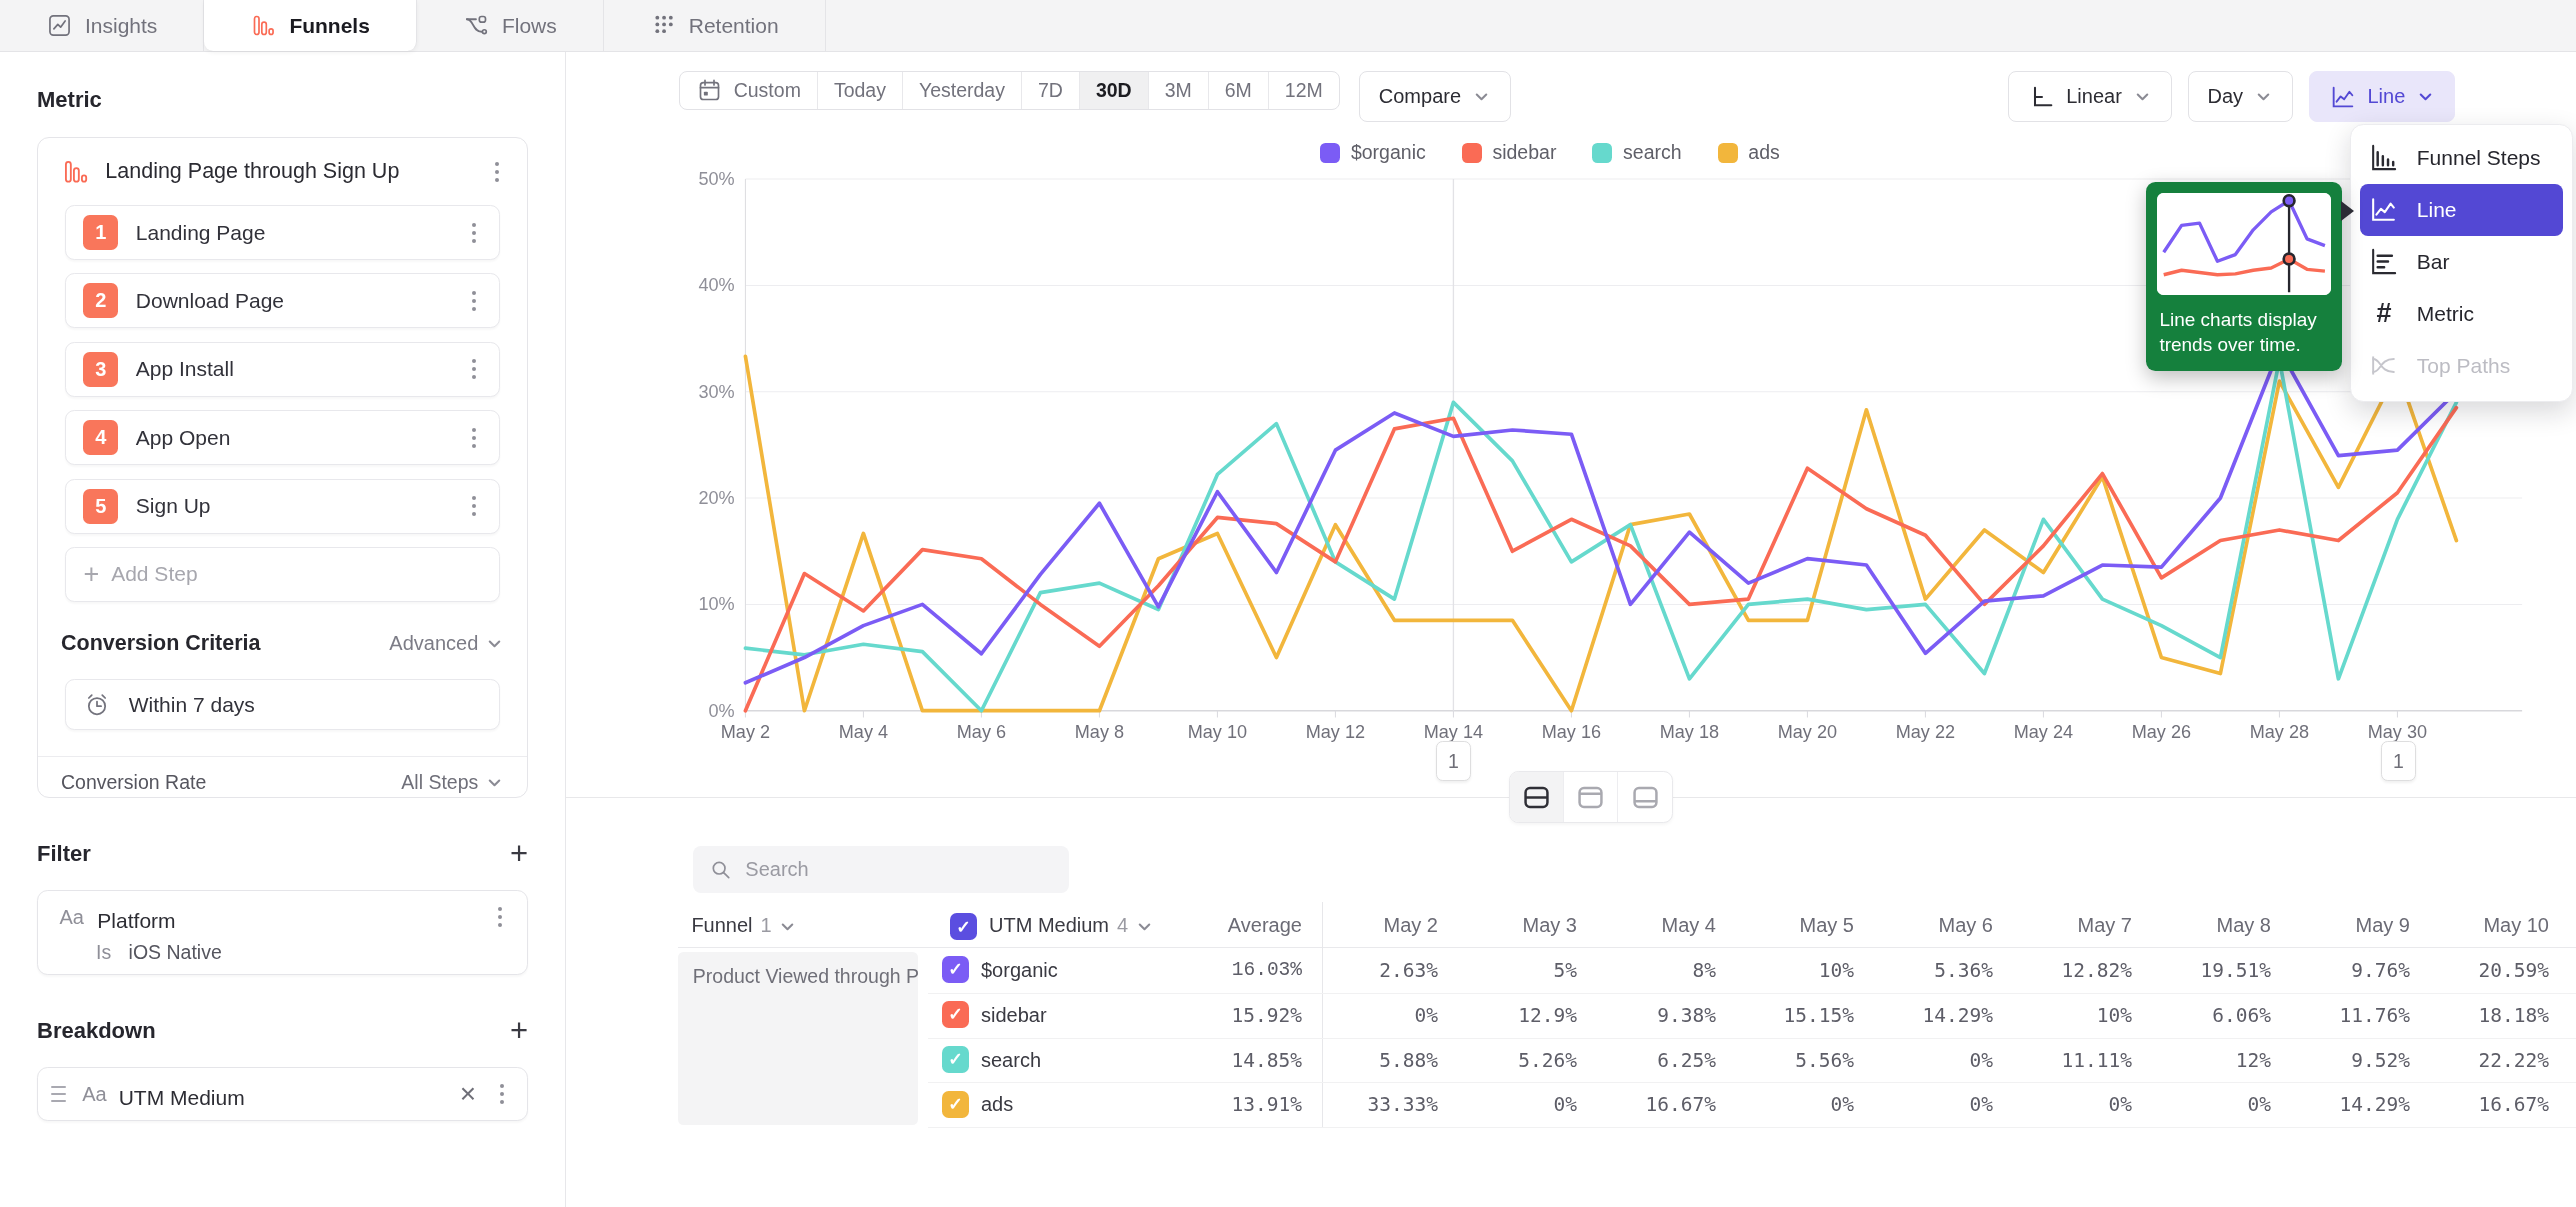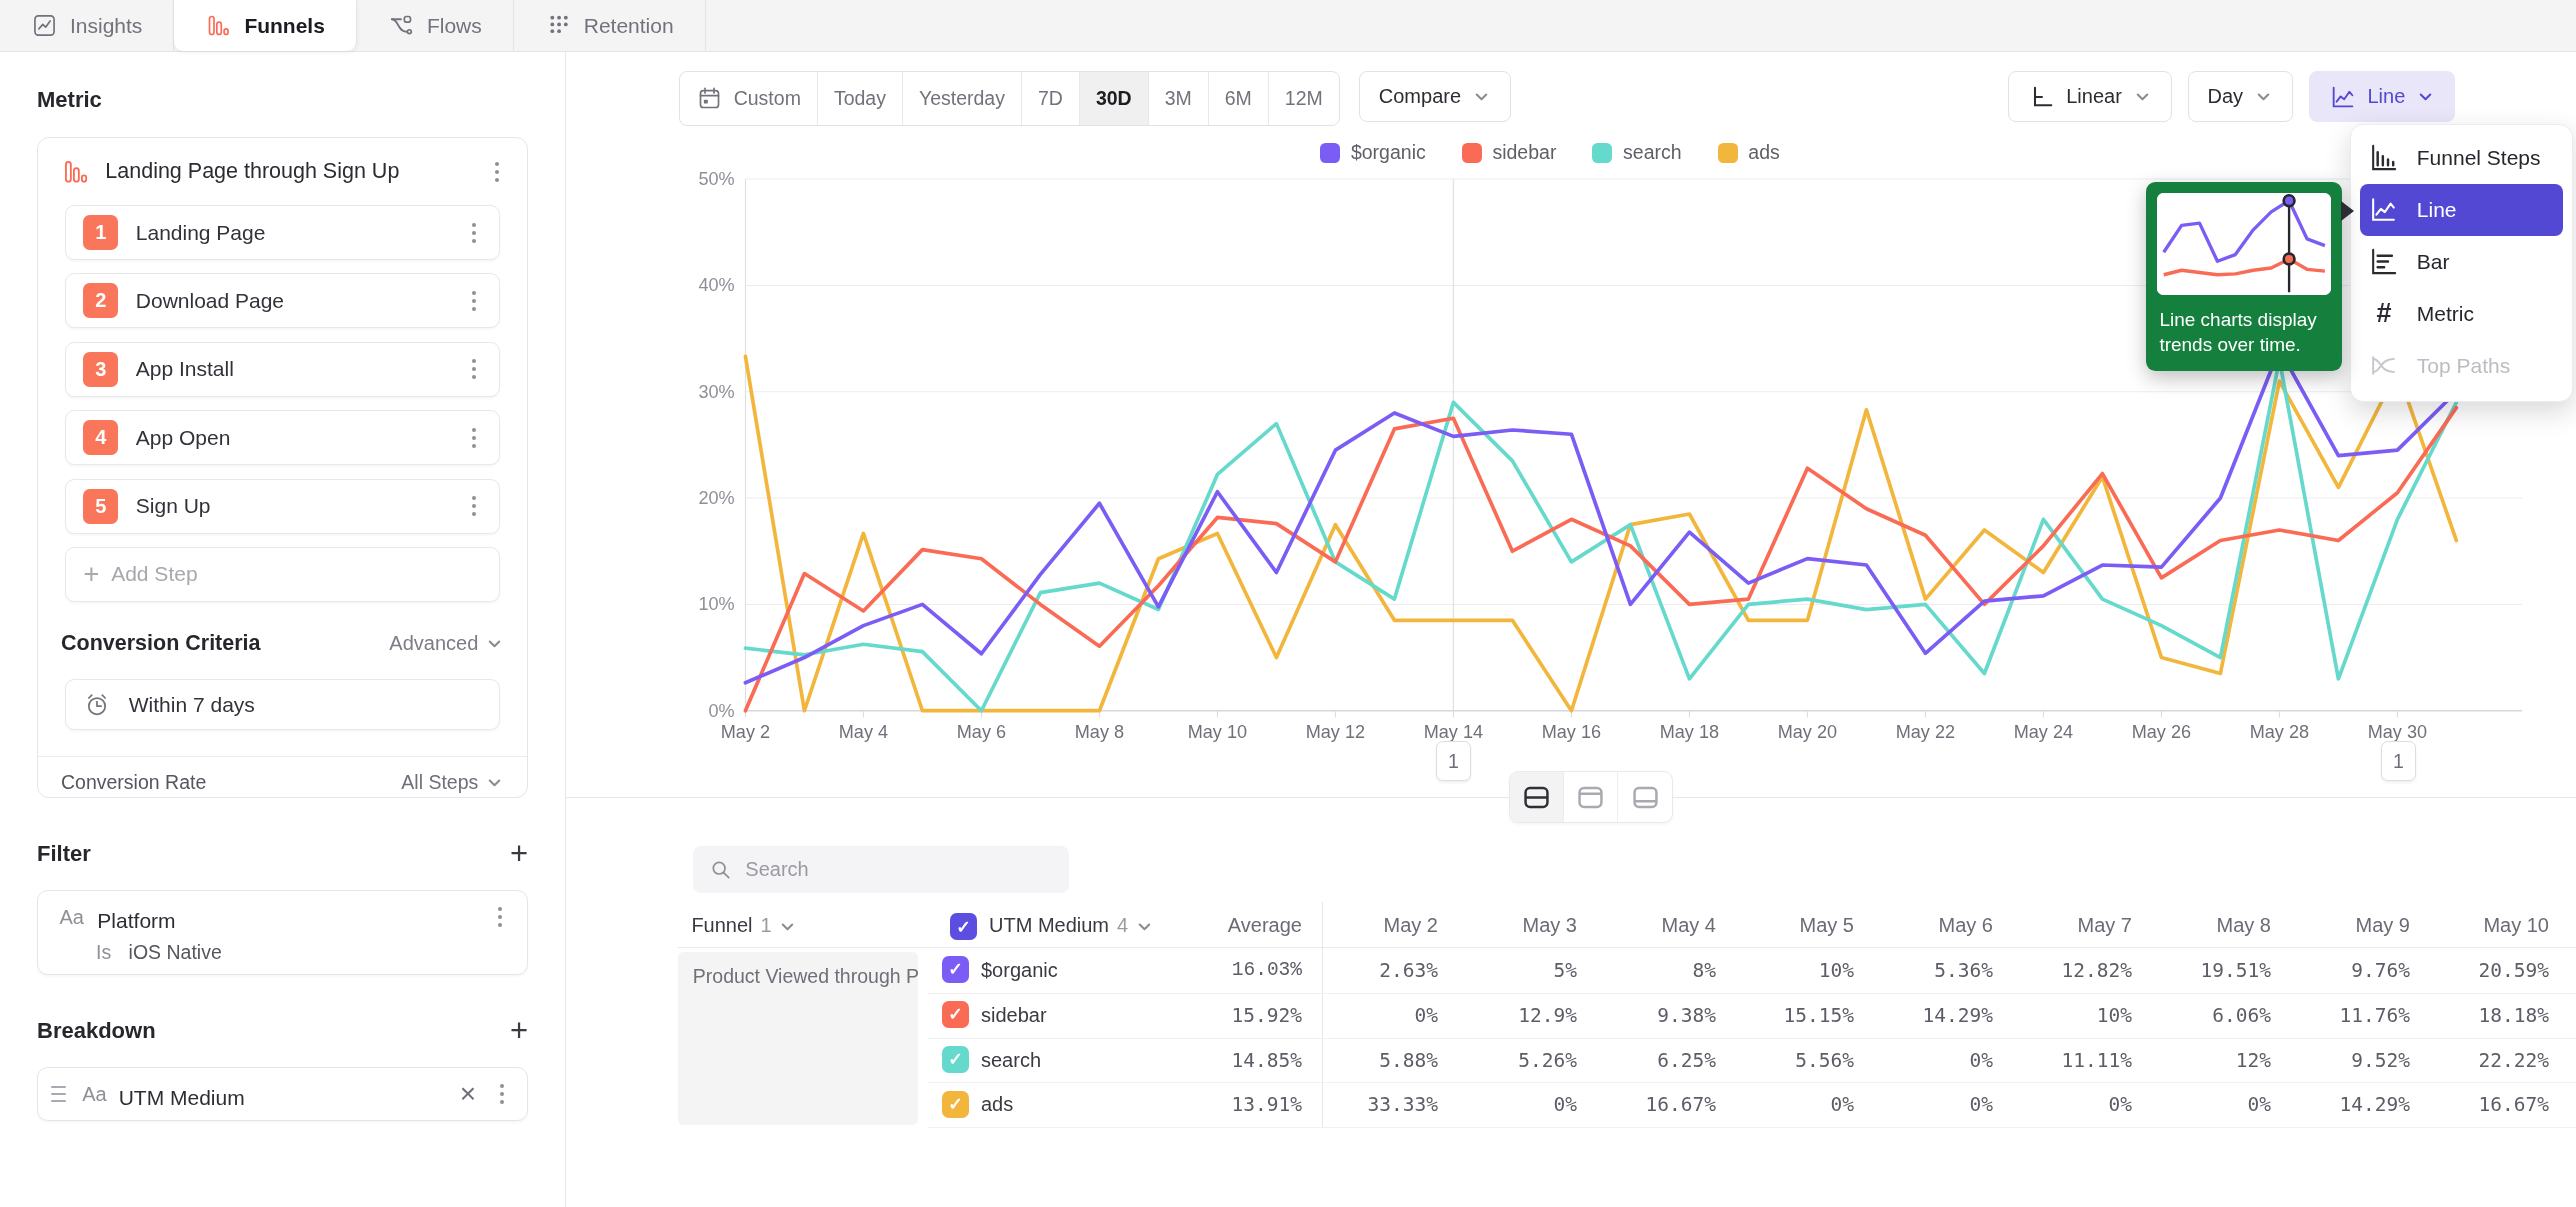--- a/index.html
+++ b/index.html
@@ -3,21 +3,21 @@
 <meta charset="utf-8">
 <style>
   * { box-sizing: border-box; margin:0; padding:0; }
   html,body { background:#fff; }
   body { font-family:"Liberation Sans", sans-serif; color:#2f2f36; }
   .root { position:relative; width:2576px; height:1208px; background:#fff; overflow:hidden; }
 
   
   .tabbar { position:absolute; left:0; top:0; right:0; height:52px; background:#f4f4f5;
             border-bottom:0.7px solid #e4e4e7; display:flex; align-items:stretch; z-index:5; }
-  .tab { display:flex; align-items:center; gap:12px; padding:0 31px; font-size:21px; color:#72727c;
+  .tab { display:flex; align-items:center; gap:12px; padding:0 46px; font-size:21px; color:#72727c;
          border-right:0.7px solid #e4e4e7; cursor:pointer; }
   .tab.active { background:#fff; color:#1b1b21; font-weight:700; border-radius:0 0 9.4px 9.4px;
                 box-shadow:0 2px 4px rgba(0,0,0,.05); }
   .tab .ic { width:27px; height:27px; display:inline-flex; }
   .tab .ic svg { width:100%; height:100%; }
   [data-name="funnels-icon"] { color:#fa6b55; }
 
   
   .sidebar { position:absolute; left:0; top:52px; bottom:0; width:566px; background:#fff;
              border-right:0.7px solid #e7e7ea; overflow:hidden; }
@@ -64,21 +64,21 @@
   .op { font-size:19.5px; color:#8f8f98; }
   .opval { font-size:19.5px; color:#55555e; }
   .bk-row { display:flex; align-items:center; gap:12px; height:52px; padding:0 17.4px 0 9.4px; }
   .drag { display:inline-flex; flex-direction:column; gap:4.7px; padding:4px; cursor:grab; }
   .drag i { width:14.8px; height:2px; background:#a9a9b1; border-radius:1.3px; }
   .xbtn { font-size:28px; color:#6f6f78; line-height:1; cursor:pointer; padding:0 6.7px; }
 
   
   .main { position:absolute; left:566px; top:52px; right:0; bottom:0; background:#fff; }
   .toolbar-left { position:absolute; left:113px; top:19px; display:flex; gap:19px; }
-  .seg-group { display:flex; border:0.7px solid #e2e2e6; border-radius:8px; background:#fff; overflow:hidden; height:55px; }
+  .seg-group { display:flex; border:0.7px solid #e2e2e6; border-radius:8px; background:#fff; overflow:hidden; height:39px; }
   .seg { display:flex; align-items:center; gap:10.7px; padding:0 16px; font-size:19.5px; color:#72727c;
          border-right:0.7px solid #e8e8eb; cursor:pointer; white-space:nowrap; }
   .seg:last-child { border-right:none; }
   .seg.active { background:#f0f0f1; color:#1d1d22; font-weight:700; }
   .seg .ic { width:27px; height:27px; color:#72727c; }
   .seg .ic svg { width:100%; height:100%; }
   .btn { display:flex; align-items:center; gap:10.7px; height:51px; padding:0 19px; border:0.7px solid #e2e2e6;
          border-radius:8px; background:#fff; font-size:20px; color:#2c2c33; cursor:pointer; white-space:nowrap; }
   .btn .ic { width:28px; height:28px; color:#2c2c33; }
   .btn .ic svg { width:100%; height:100%; }

